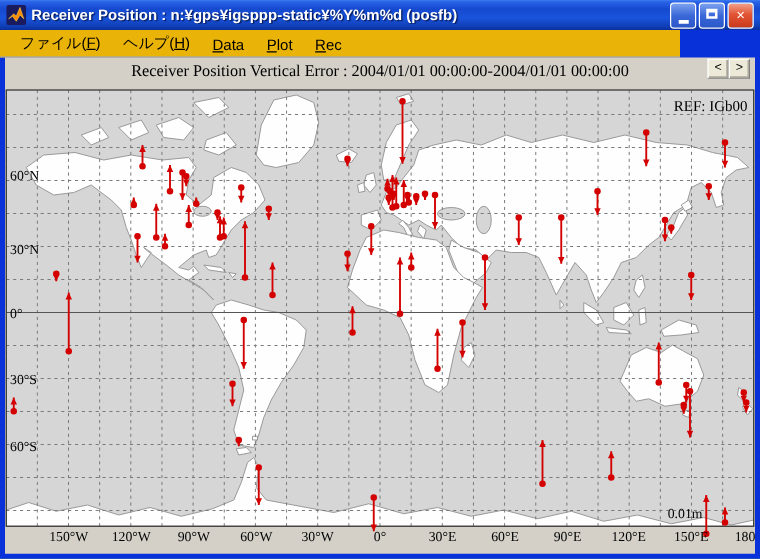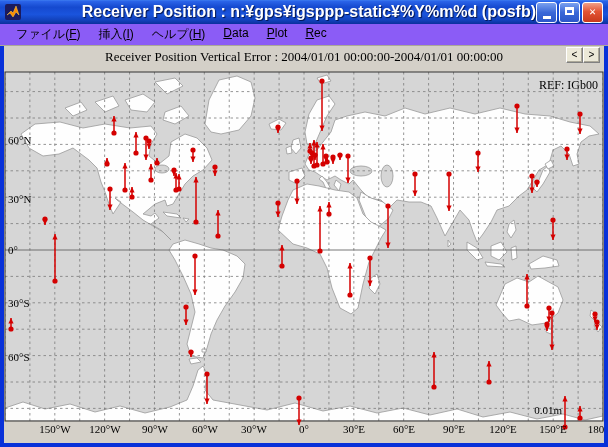--- a/index.html
+++ b/index.html
@@ -10,38 +10,38 @@
     background:#0831d9;overflow:hidden;
   }
   
   .titlebar{
     position:absolute;left:0;top:0;width:608px;height:24px;
     background:linear-gradient(180deg,#3d7df0 0%,#2a63e8 6%,#1549cf 30%,#1a54dd 60%,#1140b8 86%,#0a2f9e 100%);
     display:flex;align-items:center;padding:0 5px;
   }
   .app-icon{width:16px;height:16px;margin-right:4px;flex:0 0 auto;}
   .title-text{
-    color:#fff;font-size:16px;font-weight:bold;
-    text-shadow:1px 1px 1px #00124a;white-space:nowrap;overflow:hidden;flex:1;text-align:right;
+    color:#fff;font-size:12px;font-weight:bold;
+    text-shadow:1px 1px 1px #00124a;white-space:nowrap;overflow:hidden;flex:1;
   }
   .tb-buttons{display:flex;gap:2px;}
   .tb-btn{
     width:21px;height:21px;border-radius:3px;border:1px solid #fff;
     color:#fff;font-size:11px;line-height:18px;text-align:center;
     background:linear-gradient(180deg,#7ba1ef 0%,#3a68d8 50%,#2b57c8 100%);
     font-family:"DejaVu Sans Mono",monospace;
   }
   .tb-btn.close{background:linear-gradient(180deg,#f0a088 0%,#e35434 45%,#c93a1c 100%);}
   .tb-btn .min-glyph{display:block;width:8px;height:3px;background:#fff;margin:13px auto 0;}
   .tb-btn .max-glyph{display:block;width:9px;height:8px;border:2px solid #fff;border-top-width:3px;margin:4px auto 0;}
   
   .menubar{
-    position:absolute;left:0;top:24px;width:608px;height:22px;
-    background:#8b5cf6;border-bottom:1px solid #aca899;
-    display:flex;align-items:flex-start;padding-left:7px;gap:0;
+    position:absolute;left:0;top:24px;width:544px;height:22px;
+    background:#eab308;border-bottom:1px solid #aca899;
+    display:flex;align-items:flex-end;padding-left:7px;gap:0;
     font-size:12px;color:#000;
   }
   .menu-item{padding:2px 9px;white-space:nowrap;}
   
   .figure{
     position:absolute;left:4px;top:46px;width:600px;height:397px;
     background:#d4d0c8;
   }
   .subheader{
     position:absolute;left:0;top:3px;width:100%;text-align:center;
@@ -76,21 +76,20 @@
         </div>
       <div class="tb-btn">
           <span class="max-glyph"></span>
         </div>
       <div class="tb-btn close">✕</div>
     </div>
   </div>
 
   <div class="menubar" id="menubar">
       <div class="menu-item"><span>フ</span><span>ァ</span><span>イ</span><span>ル</span><span>(</span><u>F</u><span>)</span></div>
-      <div class="menu-item"><span>挿</span><span>入</span><span>(</span><u>I</u><span>)</span></div>
       <div class="menu-item"><span>ヘ</span><span>ル</span><span>プ</span><span>(</span><u>H</u><span>)</span></div>
       <div class="menu-item"><u>D</u><span>a</span><span>t</span><span>a</span></div>
       <div class="menu-item"><u>P</u><span>l</span><span>o</span><span>t</span></div>
       <div class="menu-item"><u>R</u><span>e</span><span>c</span></div>
     </div>
 
   <div class="figure">
     <div class="subheader">Receiver Position Vertical Error : 2004/01/01 00:00:00-2004/01/01 00:00:00</div>
     <div class="nav-btns">
       <div class="nav-btn">&lt;</div>

